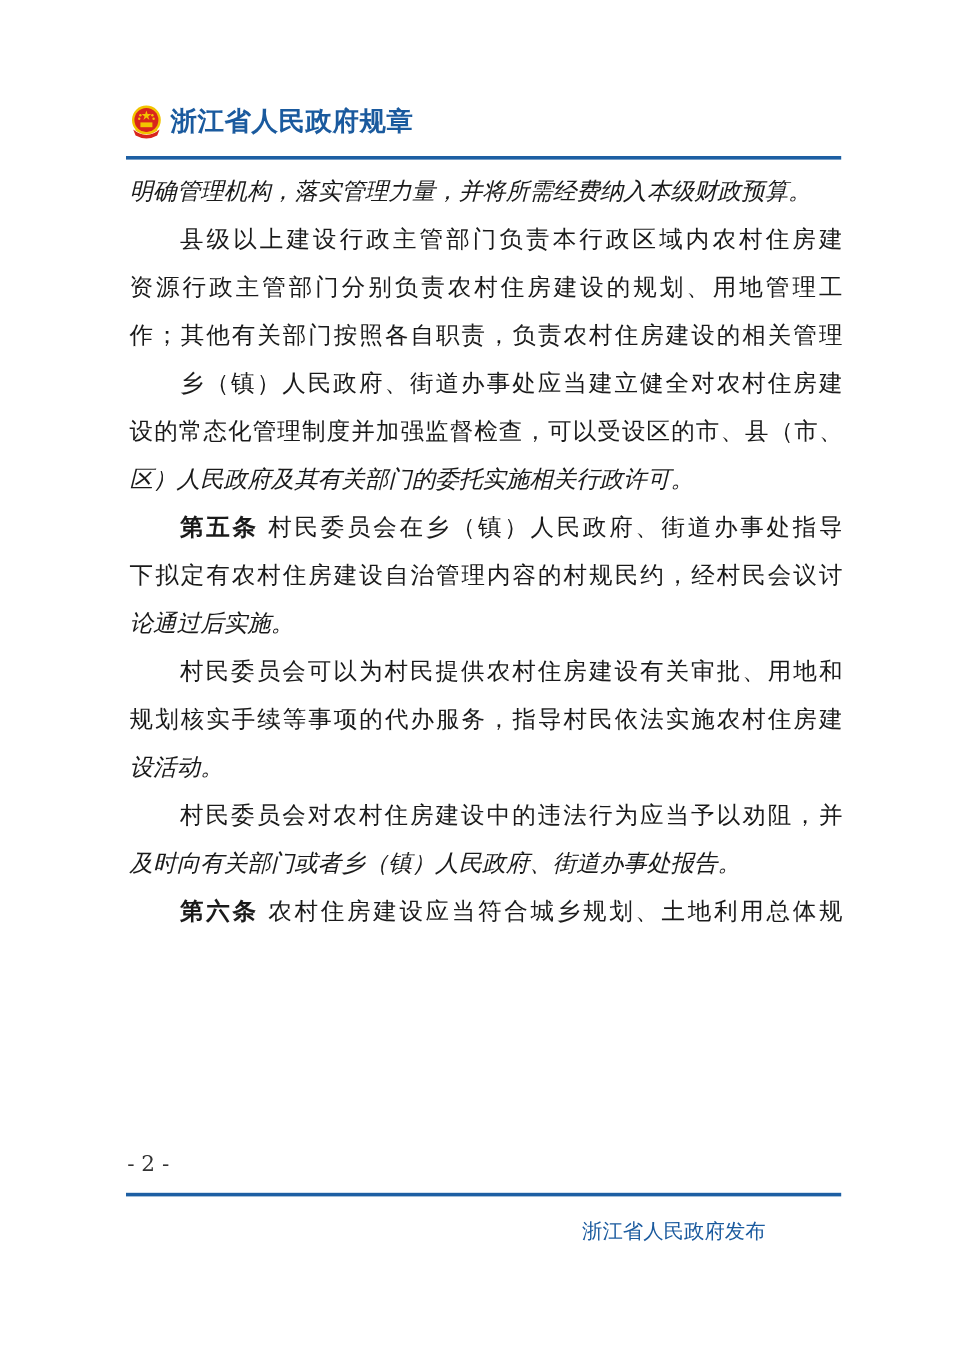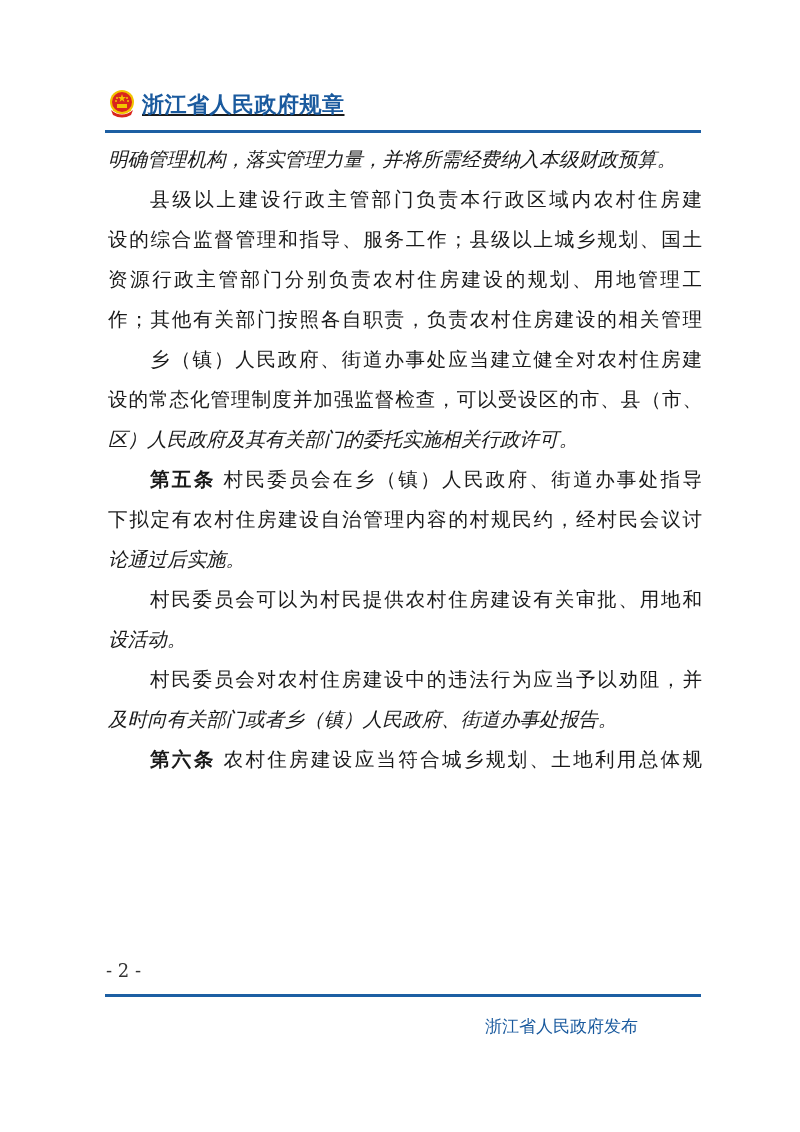--- a/index.html
+++ b/index.html
@@ -1,18 +1,18 @@
 <!DOCTYPE html>
 <html><head>
 <meta charset="utf-8">
 <style>
   html, body { margin: 0; padding: 0; background: #ffffff; }
   body { width: 800px; height: 1132px; position: relative; overflow: hidden;
          font-family: "DejaVu Serif", "Liberation Serif", serif; color: #1a1a1a; }
-  .header { position: absolute; left: 106px; top: 86px; height: 34px; display: flex; align-items: flex-end; text-decoration: underline; }
+  .header { position: absolute; left: 106px; top: 86px; height: 34px; display: flex; align-items: flex-start; }
   .emblem { width: 32px; height: 32px; margin-right: 4px; }
   .header-title { font-family: "DejaVu Sans", "Liberation Sans", sans-serif; font-size: 22px; font-weight: bold;
                   color: #1a5a9e; letter-spacing: 0.5px; }
   .rule { position: absolute; left: 105px; width: 596px; height: 3px; background: #1d5fa3; }
   .rule.top { top: 130px; }
   .rule.bottom { top: 994px; }
   .body { position: absolute; left: 108px; top: 140px; width: 594px; }
   .line { height: 40px; line-height: 40px; font-size: 19.6px; white-space: nowrap; text-align: justify;
           text-align-last: justify; letter-spacing: 0; }
   .line.last { text-align-last: left; font-style: italic; }
@@ -38,30 +38,30 @@
     <path d="M5,22 Q16,31 27,22 L25,27 Q16,32 7,27 Z" fill="#d9251c"></path>
     <path d="M7,22 Q16,28 25,22" stroke="#f2c400" stroke-width="1.5" fill="none"></path>
   </svg>
   <span class="header-title">浙江省人民政府规章</span>
 </div>
 <div class="rule top"></div>
 
 <div class="body" id="doc-body">
     <div class="line last"><span>明确管理机构，落实管理力量，并将所需经费纳入本级财政预算。</span></div>
     <div class="line indent"><span>县级以上建设行政主管部门负责本行政区域内农村住房建</span></div>
-    <div class="line"><span>设的综合监督管理和指导、服务工作；县级以上城乡规划、国土</span></div>
     <div class="line"><span>资源行政主管部门分别负责农村住房建设的规划、用地管理工</span></div>
     <div class="line"><span>作；其他有关部门按照各自职责，负责农村住房建设的相关管理</span></div>
     <div class="line indent"><span>乡（镇）人民政府、街道办事处应当建立健全对农村住房建</span></div>
     <div class="line"><span>设的常态化管理制度并加强监督检查，可以受设区的市、县（市、</span></div>
     <div class="line last"><span>区）人民政府及其有关部门的委托实施相关行政许可。</span></div>
     <div class="line indent"><span class="art">第五条</span><span>村民委员会在乡（镇）人民政府、街道办事处指导</span></div>
     <div class="line"><span>下拟定有农村住房建设自治管理内容的村规民约，经村民会议讨</span></div>
     <div class="line last"><span>论通过后实施。</span></div>
     <div class="line indent"><span>村民委员会可以为村民提供农村住房建设有关审批、用地和</span></div>
+    <div class="line"><span>规划核实手续等事项的代办服务，指导村民依法实施农村住房建</span></div>
     <div class="line last"><span>设活动。</span></div>
     <div class="line indent"><span>村民委员会对农村住房建设中的违法行为应当予以劝阻，并</span></div>
     <div class="line last"><span>及时向有关部门或者乡（镇）人民政府、街道办事处报告。</span></div>
     <div class="line indent"><span class="art">第六条</span><span>农村住房建设应当符合城乡规划、土地利用总体规</span></div>
   </div>
 
 <div class="page-num">- 2 -</div>
 <div class="rule bottom"></div>
 <div class="footer-pub">浙江省人民政府发布</div>
 

